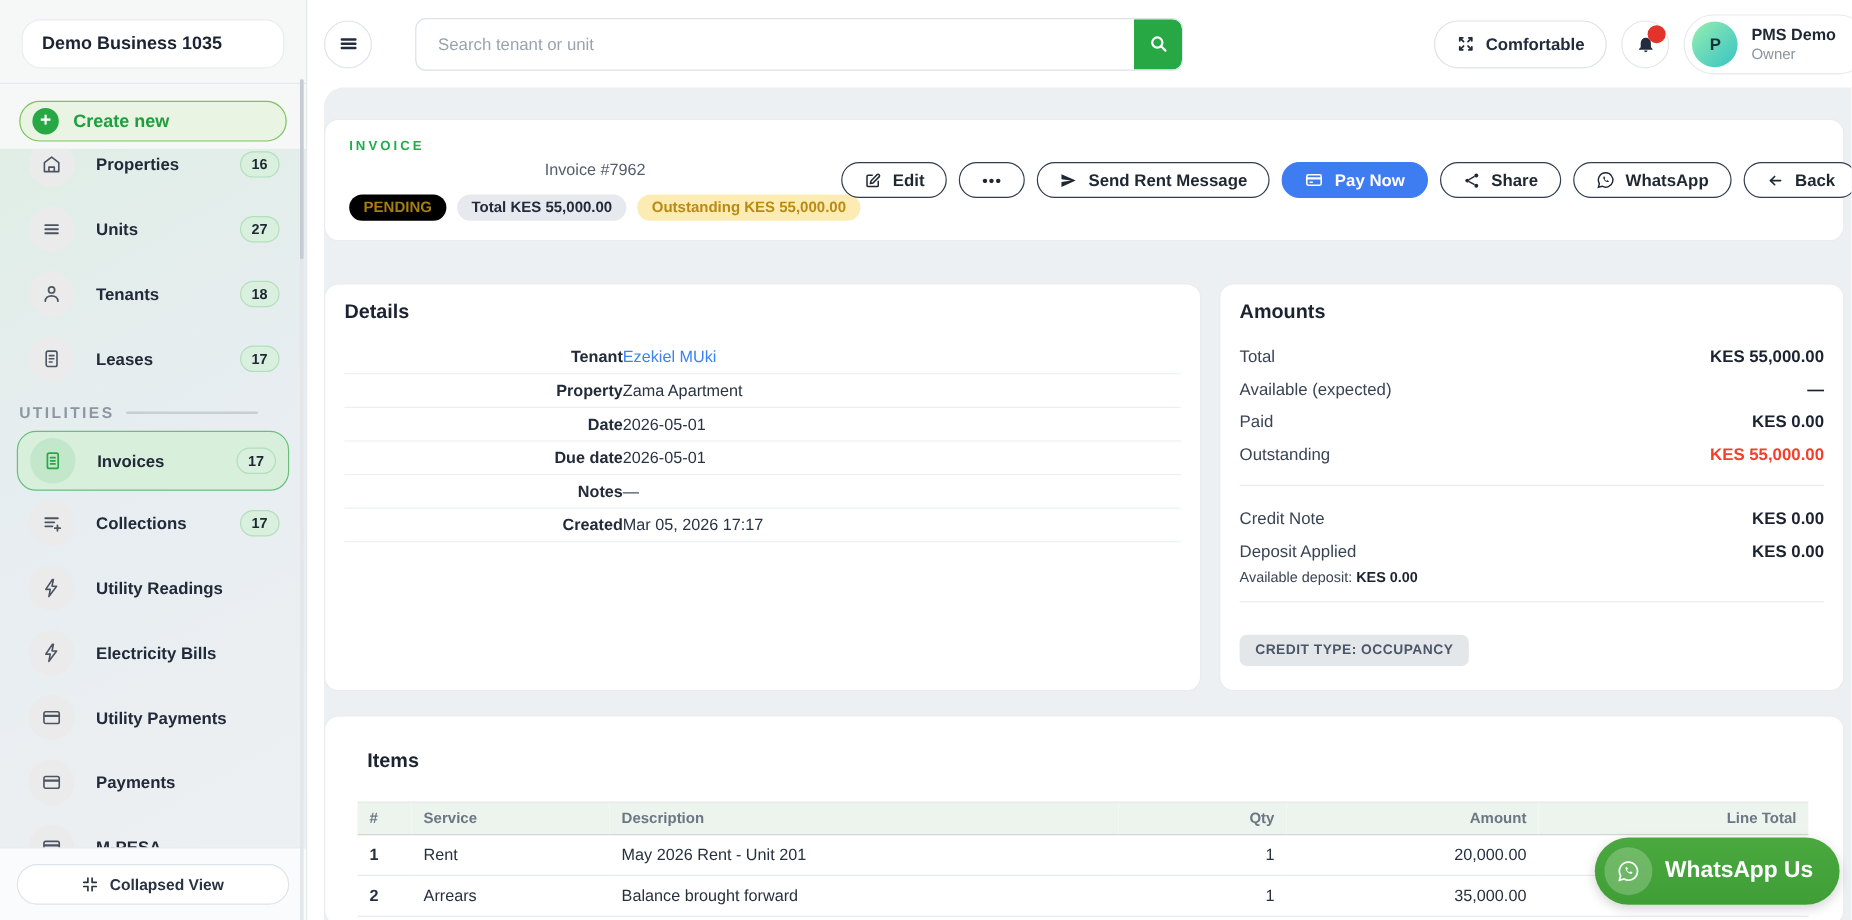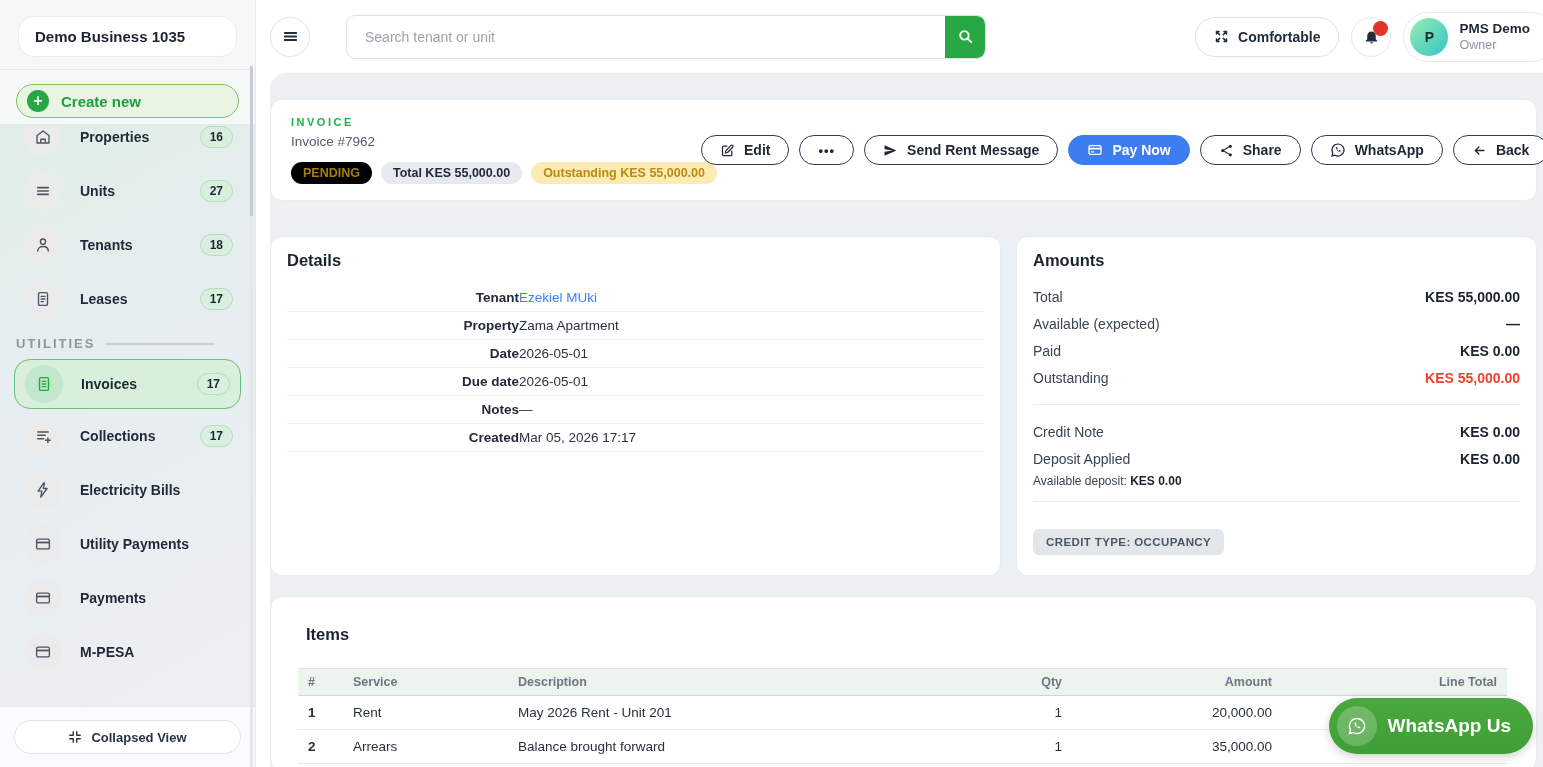--- a/index.html
+++ b/index.html
@@ -127,21 +127,21 @@
     padding:26px 6px 40px 0; overflow:hidden;
   }
 
   .card { background:#fff; border:1px solid #e8ebef; border-radius:12px; }
 
   
   .header-card { padding:16px 20px; display:flex; align-items:center; }
   .hc-left { min-width:410px; }
   .eyebrow { font-size:11px; font-weight:bold; letter-spacing:2.5px; color:#1fae4a; }
   .page-title { font-size:23px; font-weight:bold; color:#141b26; margin-top:3px; }
-  .page-subtitle { font-size:13.5px; color:#525c6b; margin-top:6px; }
+  .page-subtitle { font-size:13.5px; color:#525c6b; margin-top:6px;text-align:center; }
   .badge-row { display:flex; gap:9px; margin-top:13px; }
   .badge { border-radius:12px; padding:4px 12px; font-size:12.5px; font-weight:bold; white-space:nowrap; }
   .badge.warn { background:#000000; color:#a57f0c; }
   .badge.gray { background:#e6e9ee; color:#232b3a; }
   .badge.warn2 { background:#fcecb4; color:#bb8a12; }
   .actions { margin-left:auto; display:flex; align-items:center; gap:10px; flex-wrap:nowrap; }
   .act-btn {
     height:30px; border-radius:19px; border:1.5px solid #323c4e; background:#fff; cursor:pointer;
     display:flex; align-items:center; gap:9px; padding:0 18px;
     font-family:inherit; font-weight:bold; font-size:14px; color:#1f2733; white-space:nowrap;
@@ -284,20 +284,28 @@
         <span class="nav-icon-wrap">
           <svg width="18" height="18" viewBox="0 0 24 24" fill="none" stroke="currentColor" stroke-width="2" stroke-linecap="round">
               <path d="M5 6.5h14M5 11h10M5 15.5h8"></path>
               <path d="M15.5 17.5h6M18.5 14.5v6"></path>
             </svg>
         </span>
         <span class="nav-label">Collections</span>
         <span class="nav-count">17</span>
       </div>
 
+      <div class="nav-item">
+        <span class="nav-icon-wrap">
+          <svg width="18" height="18" viewBox="0 0 24 24" fill="none" stroke="currentColor" stroke-width="1.8" stroke-linejoin="round">
+              <path d="M13 2.5L5.5 13.5h5L9 21.5l8.5-11.5h-5l1.5-7.5z"></path>
+            </svg>
+        </span>
+        <span class="nav-label">Utility Readings</span>
+      </div>
 
       <div class="nav-item">
         <span class="nav-icon-wrap">
           <svg width="18" height="18" viewBox="0 0 24 24" fill="none" stroke="currentColor" stroke-width="1.8" stroke-linejoin="round">
               <path d="M13 2.5L5.5 13.5h5L9 21.5l8.5-11.5h-5l1.5-7.5z"></path>
             </svg>
         </span>
         <span class="nav-label">Electricity Bills</span>
       </div>
 

